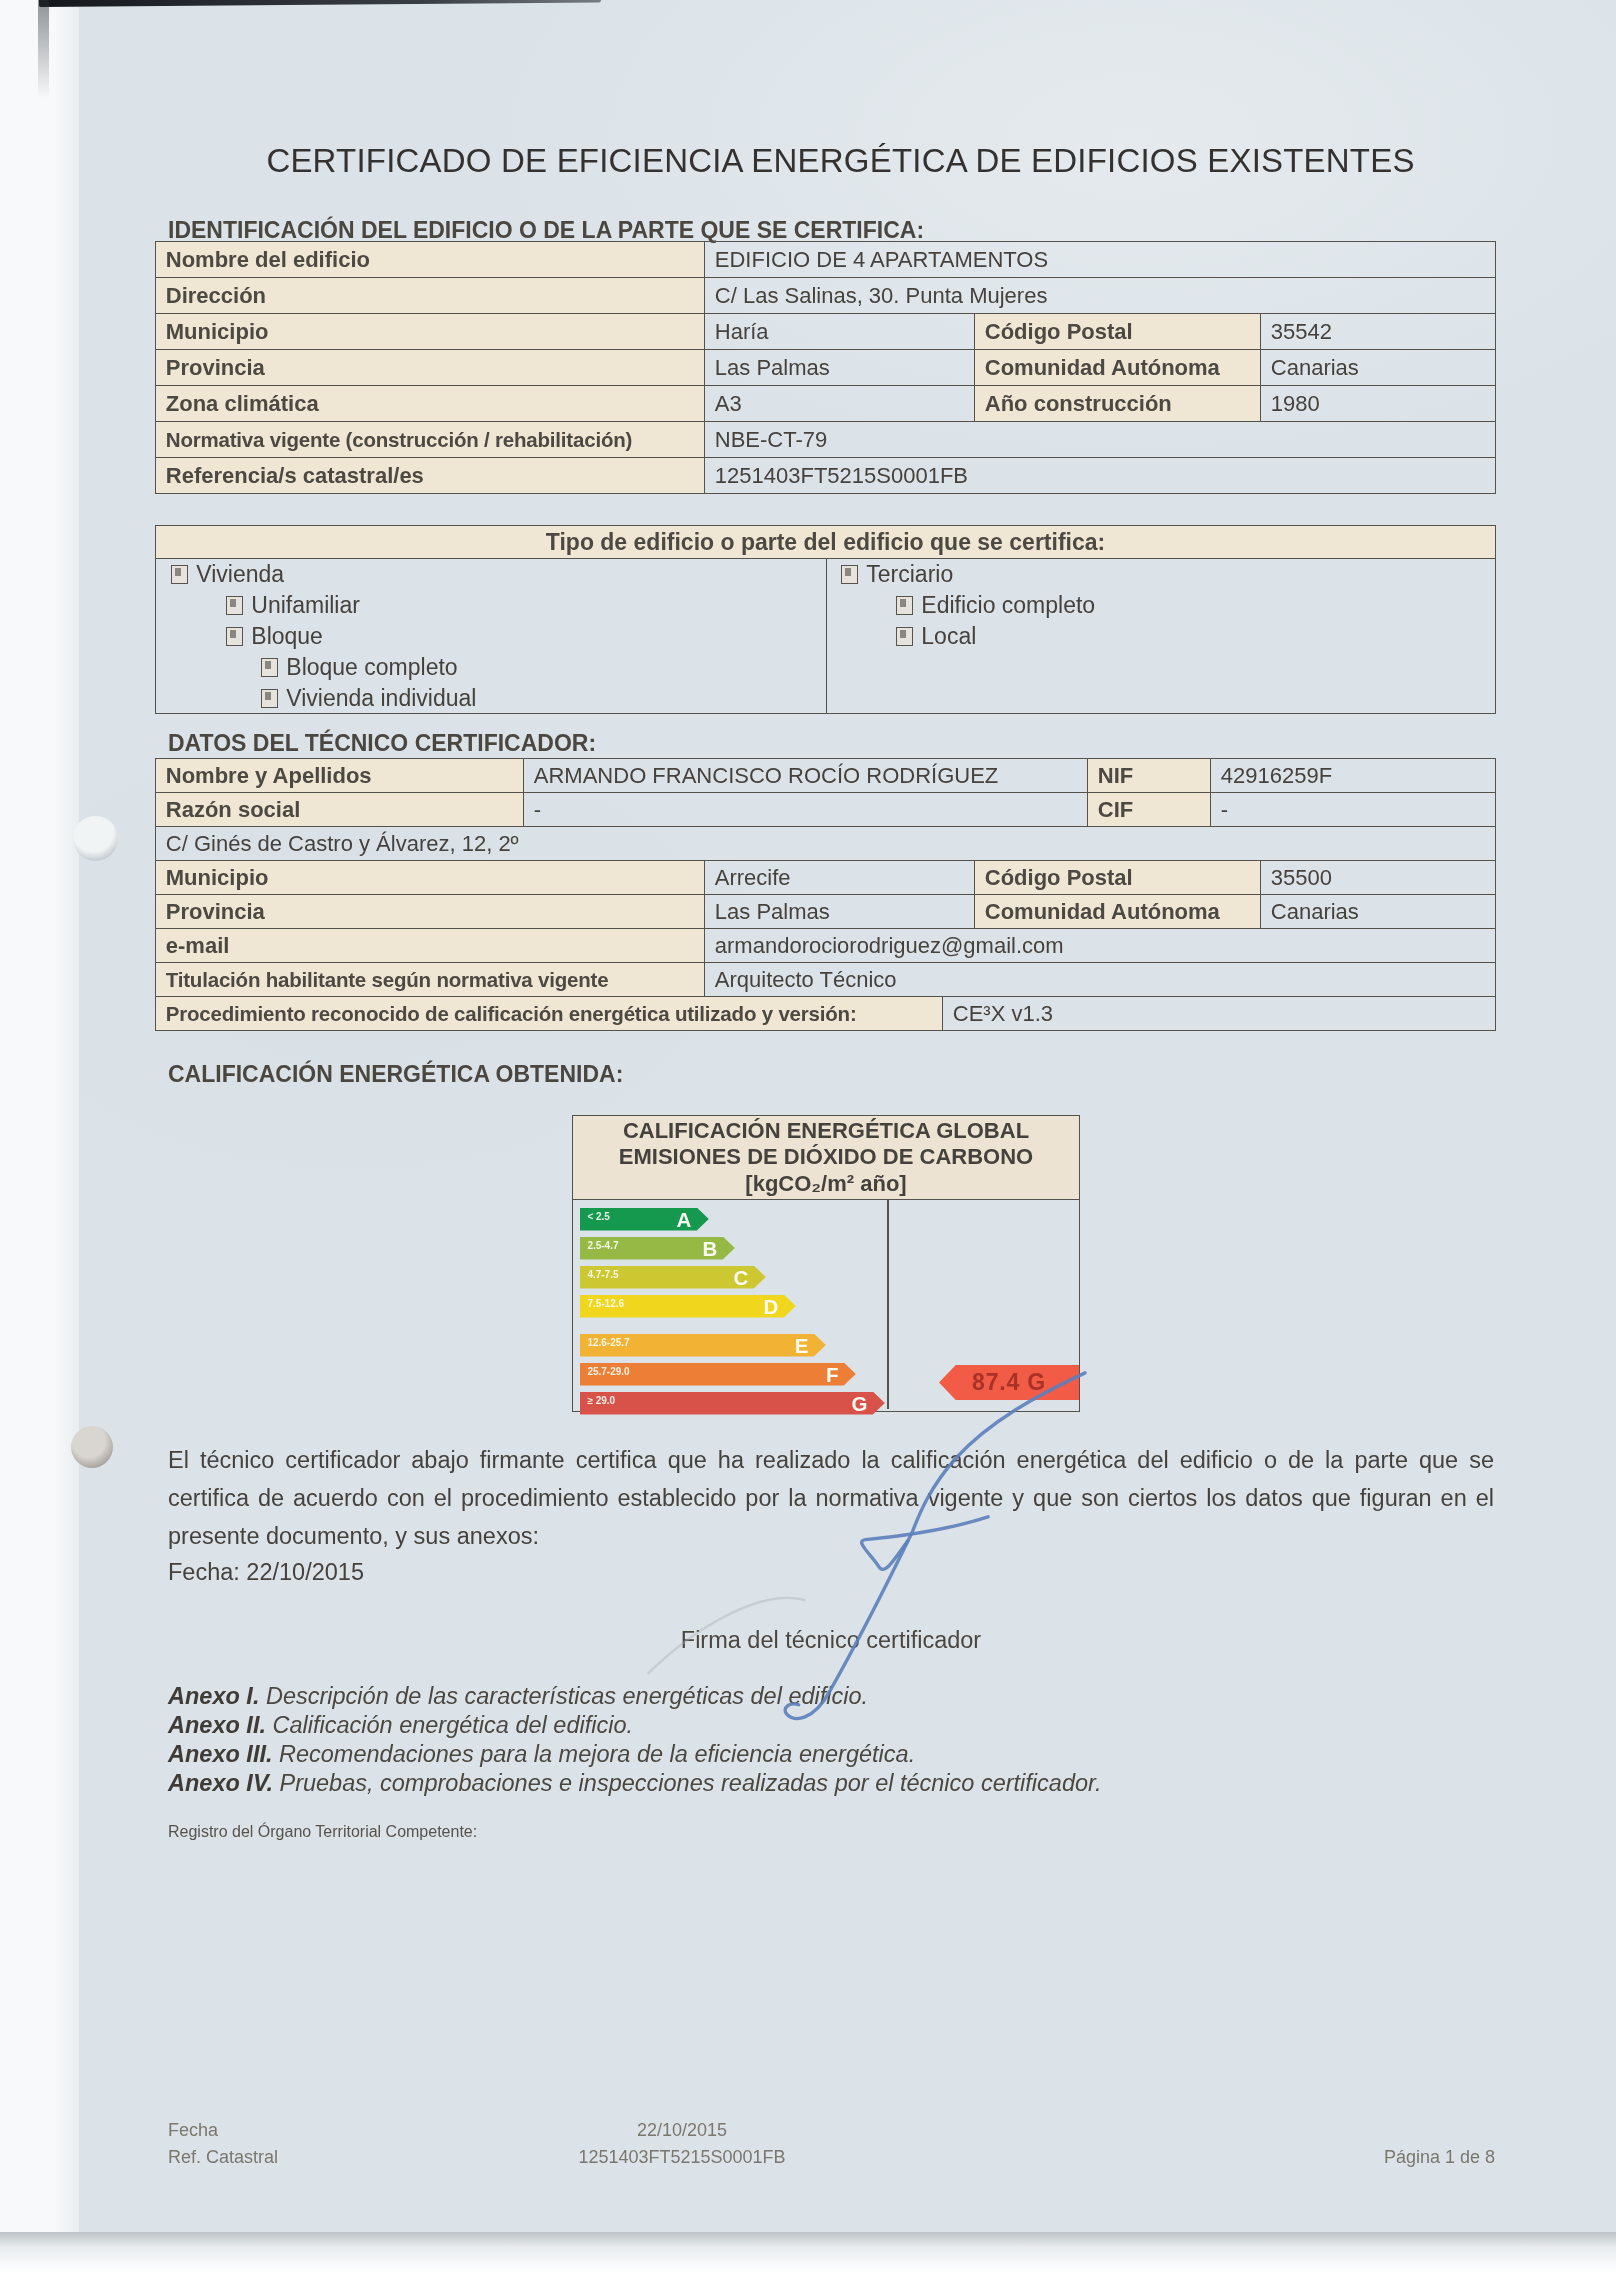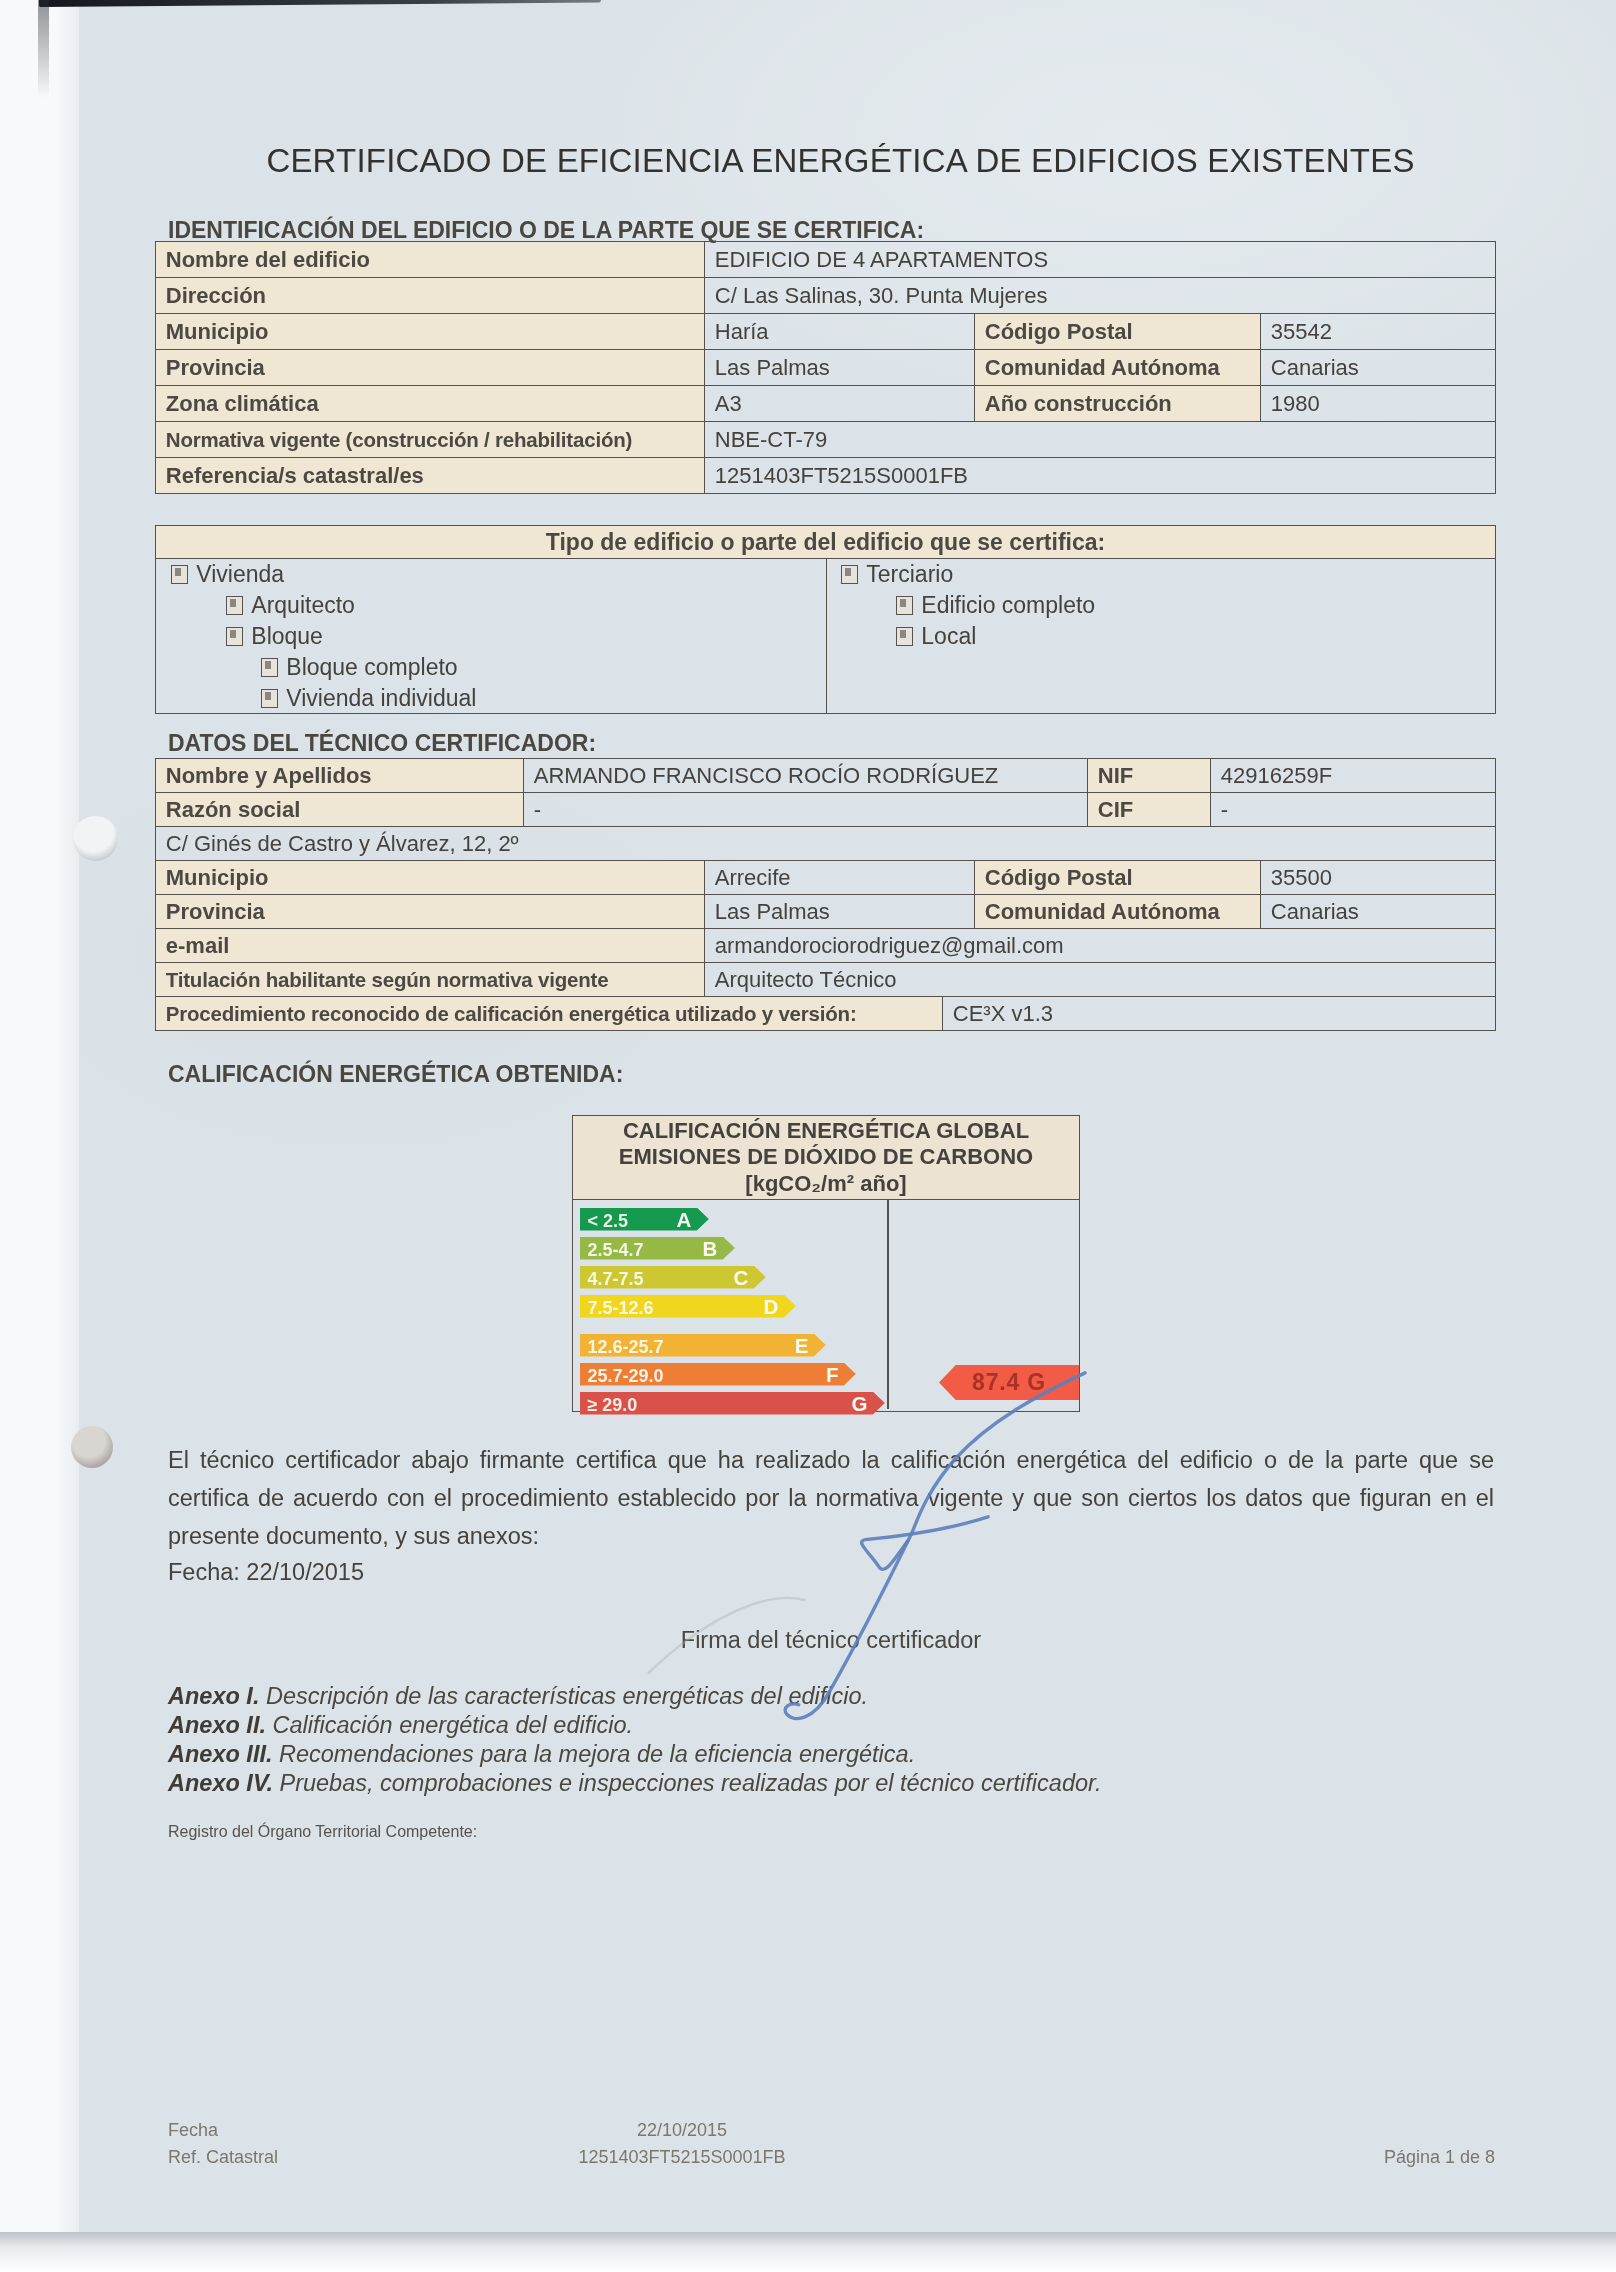--- a/index.html
+++ b/index.html
@@ -52,21 +52,21 @@
   .cb::after{content:"";position:absolute;left:3px;top:2.3px;width:6px;height:7.6px;background:#6b6761;opacity:.75;}
 
   
   .chartbox{left:572px;top:1115px;width:506px;height:295px;border:1.5px solid #55524e;}
   .cb-title{height:83px;background:#ece3d3;border-bottom:1.5px solid #55524e;display:flex;flex-direction:column;align-items:center;justify-content:center;text-align:center;font-weight:700;color:#45423e;}
   .cb-title div{font-size:22px;line-height:26.5px;}
   .cb-body{position:relative;height:209px;}
   .cb-div{position:absolute;left:314px;top:0;width:1.5px;height:100%;background:#55524e;}
   .bands{position:absolute;left:6.8px;top:7.6px;}
   .band{position:relative;height:23px;margin-bottom:6px;clip-path:polygon(0 0, calc(100% - 12px) 0, 100% 50%, calc(100% - 12px) 100%, 0 100%);color:#fbfbf2;}
-  .band .rng{position:absolute;left:7.6px;top:3.8px;font-size:18px;font-weight:700;opacity:.92;}
+  .band .rng{position:absolute;left:7.6px;top:3.8px;font-size:10px;font-weight:700;opacity:.92;}
   .band .ltr{position:absolute;right:17.4px;top:0px;font-size:20.5px;font-weight:700;}
   .rating{position:absolute;right:0px;bottom:9px;width:140px;height:35px;clip-path:polygon(16.7px 0, 100% 0, 100% 100%, 16.7px 100%, 0 50%);display:flex;align-items:center;justify-content:center;font-size:23px;font-weight:700;letter-spacing:0.8px;}
 
   
   .para{left:168px;top:1441px;width:1326px;font-size:23.5px;line-height:38px;text-align:justify;color:#45423e;}
   .fecha{left:168px;top:1559px;font-size:23.5px;}
   .firma{left:168px;top:1627px;width:1326px;text-align:center;font-size:23.5px;color:#4a4741;}
   .anexos{left:168px;top:1682px;width:1333px;font-size:23.5px;line-height:29px;font-style:italic;color:#4a4741;}
   .anexos b{font-style:italic;font-weight:700;color:#3f3c38;}
   .registro{left:168px;top:1823px;font-size:16px;color:#56534d;}
@@ -134,21 +134,21 @@
   <div class="abs tbl" style="left:155px;top:525px;width:1339px;">
     <div class="tipo-head">Tipo de edificio o parte del edificio que se certifica:</div>
     <div class="tipo-body">
       <div class="tipo-col tipo-col-l">
         <div class="titem ind0">
             <span class="cb"></span>
             <span>Vivienda</span>
           </div>
         <div class="titem ind1">
             <span class="cb"></span>
-            <span>Arquitecto</span>
+            <span>Unifamiliar</span>
           </div>
         <div class="titem ind1">
             <span class="cb"></span>
             <span>Bloque</span>
           </div>
         <div class="titem ind2">
             <span class="cb"></span>
             <span>Bloque completo</span>
           </div>
         <div class="titem ind2">

